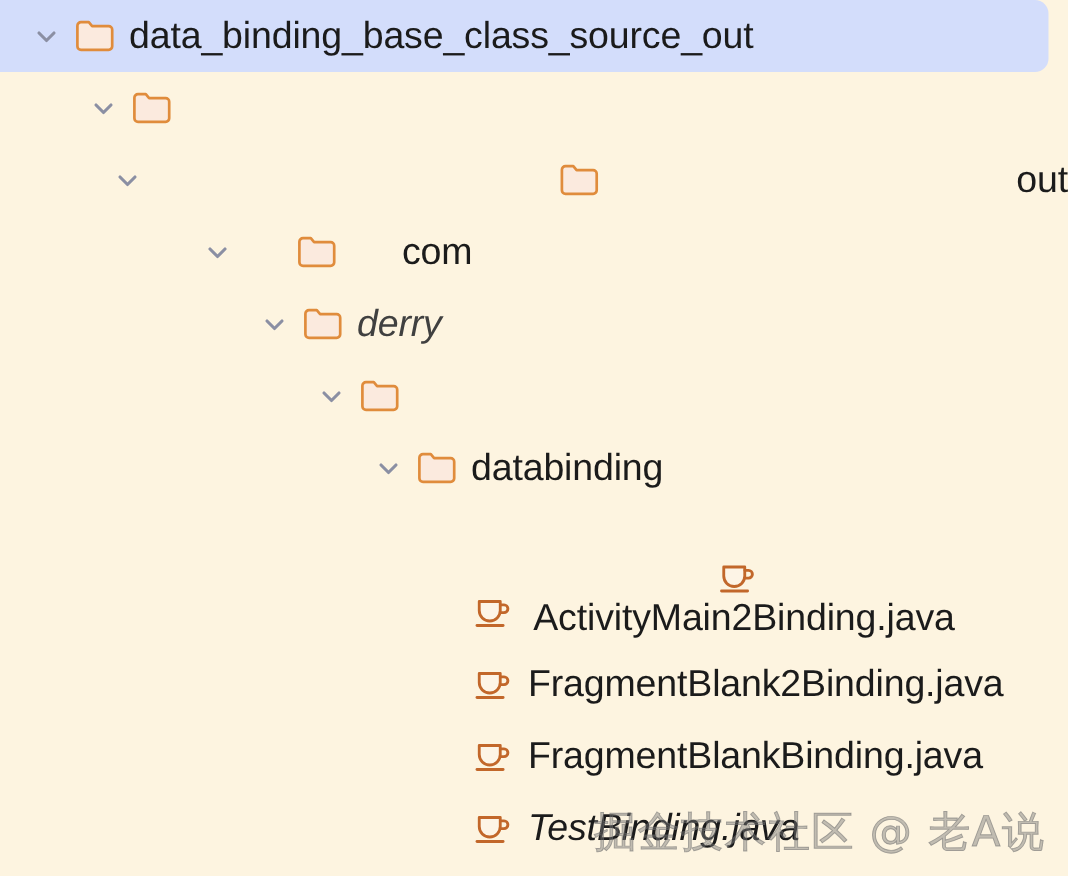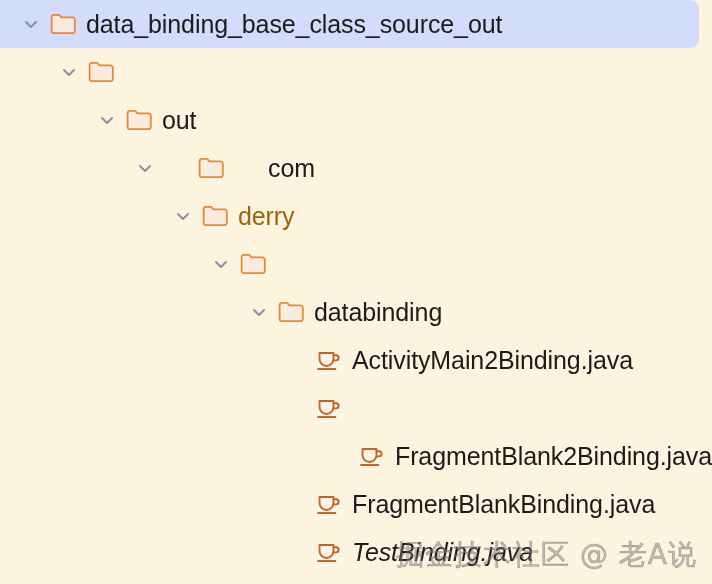--- a/index.html
+++ b/index.html
@@ -97,21 +97,21 @@
         <svg width="22" height="22" viewBox="0 0 22 22" aria-hidden="true">
           <path d="M6 9 L11 14 L16 9" fill="none" stroke="#8b8fa3" stroke-width="2.1" stroke-linecap="round" stroke-linejoin="round"></path>
         </svg>
       </span>
       <span class="icon">
         <svg width="28" height="26" viewBox="0 0 28 26" aria-hidden="true">
           <path d="M2.6 6.2 a2.4 2.4 0 0 1 2.4 -2.4 h5.2 l2.2 2.6 h11.0 a2.4 2.4 0 0 1 2.4 2.4 v11.0 a2.4 2.4 0 0 1 -2.4 2.4 h-18.4 a2.4 2.4 0 0 1 -2.4 -2.4 z" fill="#fbeade" stroke="#e08c3c" stroke-width="1.8" stroke-linejoin="round"></path>
         </svg>
       </span>
     </div>
-    <div class="row" style="padding-left: 90px;">
+    <div class="row" style="padding-left: 68px; justify-content: space-between;">
       <span class="chevron">
         <svg width="22" height="22" viewBox="0 0 22 22" aria-hidden="true">
           <path d="M6 9 L11 14 L16 9" fill="none" stroke="#8b8fa3" stroke-width="2.1" stroke-linecap="round" stroke-linejoin="round"></path>
         </svg>
       </span>
       <span class="icon">
         <svg width="28" height="26" viewBox="0 0 28 26" aria-hidden="true">
           <path d="M2.6 6.2 a2.4 2.4 0 0 1 2.4 -2.4 h5.2 l2.2 2.6 h11.0 a2.4 2.4 0 0 1 2.4 2.4 v11.0 a2.4 2.4 0 0 1 -2.4 2.4 h-18.4 a2.4 2.4 0 0 1 -2.4 -2.4 z" fill="#fbeade" stroke="#e08c3c" stroke-width="1.8" stroke-linejoin="round"></path>
         </svg>
       </span>
@@ -134,21 +134,21 @@
       <span class="chevron">
         <svg width="22" height="22" viewBox="0 0 22 22" aria-hidden="true">
           <path d="M6 9 L11 14 L16 9" fill="none" stroke="#8b8fa3" stroke-width="2.1" stroke-linecap="round" stroke-linejoin="round"></path>
         </svg>
       </span>
       <span class="icon">
         <svg width="28" height="26" viewBox="0 0 28 26" aria-hidden="true">
           <path d="M2.6 6.2 a2.4 2.4 0 0 1 2.4 -2.4 h5.2 l2.2 2.6 h11.0 a2.4 2.4 0 0 1 2.4 2.4 v11.0 a2.4 2.4 0 0 1 -2.4 2.4 h-18.4 a2.4 2.4 0 0 1 -2.4 -2.4 z" fill="#fbeade" stroke="#e08c3c" stroke-width="1.8" stroke-linejoin="round"></path>
         </svg>
       </span>
-      <span class="label" style="color: #a16207;">derry</span>
+      <span class="label" style="color: #404040; font-style: italic;">derry</span>
     </div>
     <div class="row" style="padding-left: 204px;">
       <span class="chevron">
         <svg width="22" height="22" viewBox="0 0 22 22" aria-hidden="true">
           <path d="M6 9 L11 14 L16 9" fill="none" stroke="#8b8fa3" stroke-width="2.1" stroke-linecap="round" stroke-linejoin="round"></path>
         </svg>
       </span>
       <span class="icon">
         <svg width="28" height="26" viewBox="0 0 28 26" aria-hidden="true">
           <path d="M2.6 6.2 a2.4 2.4 0 0 1 2.4 -2.4 h5.2 l2.2 2.6 h11.0 a2.4 2.4 0 0 1 2.4 2.4 v11.0 a2.4 2.4 0 0 1 -2.4 2.4 h-18.4 a2.4 2.4 0 0 1 -2.4 -2.4 z" fill="#fbeade" stroke="#e08c3c" stroke-width="1.8" stroke-linejoin="round"></path>
@@ -161,42 +161,42 @@
           <path d="M6 9 L11 14 L16 9" fill="none" stroke="#8b8fa3" stroke-width="2.1" stroke-linecap="round" stroke-linejoin="round"></path>
         </svg>
       </span>
       <span class="icon">
         <svg width="28" height="26" viewBox="0 0 28 26" aria-hidden="true">
           <path d="M2.6 6.2 a2.4 2.4 0 0 1 2.4 -2.4 h5.2 l2.2 2.6 h11.0 a2.4 2.4 0 0 1 2.4 2.4 v11.0 a2.4 2.4 0 0 1 -2.4 2.4 h-18.4 a2.4 2.4 0 0 1 -2.4 -2.4 z" fill="#fbeade" stroke="#e08c3c" stroke-width="1.8" stroke-linejoin="round"></path>
         </svg>
       </span>
       <span class="label" style="color: rgb(27, 27, 27);">databinding</span>
     </div>
+    <div class="row" style="padding-left: 280px; flex-direction: column;">
+      <span class="chev-spacer"></span>
+      <span class="icon">
+        <svg width="28" height="26" viewBox="0 0 28 26" aria-hidden="true">
+          <path d="M4.5 6.0 h14.0 v6.0 a7.0 7.0 0 0 1 -7.0 7.0 a7.0 7.0 0 0 1 -7.0 -7.0 z" fill="#fdf4e6" stroke="#c2672a" stroke-width="1.9" stroke-linejoin="round"></path>
+          <path d="M18.6 8.2 h2.4 a2.6 2.6 0 0 1 0 5.2 h-2.4" fill="none" stroke="#c2672a" stroke-width="1.9" stroke-linecap="round" stroke-linejoin="round"></path>
+          <path d="M3.0 22.0 h17.4" fill="none" stroke="#c2672a" stroke-width="1.9" stroke-linecap="round"></path>
+        </svg>
+      </span>
+      <span class="label" style="color: rgb(27, 27, 27);">ActivityMain2Binding.java</span>
+    </div>
     <div class="row" style="padding-left: 280px;">
       <span class="chev-spacer"></span>
       <span class="icon">
         <svg width="28" height="26" viewBox="0 0 28 26" aria-hidden="true">
           <path d="M4.5 6.0 h14.0 v6.0 a7.0 7.0 0 0 1 -7.0 7.0 a7.0 7.0 0 0 1 -7.0 -7.0 z" fill="#fdf4e6" stroke="#c2672a" stroke-width="1.9" stroke-linejoin="round"></path>
           <path d="M18.6 8.2 h2.4 a2.6 2.6 0 0 1 0 5.2 h-2.4" fill="none" stroke="#c2672a" stroke-width="1.9" stroke-linecap="round" stroke-linejoin="round"></path>
           <path d="M3.0 22.0 h17.4" fill="none" stroke="#c2672a" stroke-width="1.9" stroke-linecap="round"></path>
         </svg>
       </span>
-      <span class="label" style="color: rgb(27, 27, 27);">ActivityMain2Binding.java</span>
     </div>
     <div class="row" style="padding-left: 280px;">
-      <span class="chev-spacer"></span>
-      <span class="icon">
-        <svg width="28" height="26" viewBox="0 0 28 26" aria-hidden="true">
-          <path d="M4.5 6.0 h14.0 v6.0 a7.0 7.0 0 0 1 -7.0 7.0 a7.0 7.0 0 0 1 -7.0 -7.0 z" fill="#fdf4e6" stroke="#c2672a" stroke-width="1.9" stroke-linejoin="round"></path>
-          <path d="M18.6 8.2 h2.4 a2.6 2.6 0 0 1 0 5.2 h-2.4" fill="none" stroke="#c2672a" stroke-width="1.9" stroke-linecap="round" stroke-linejoin="round"></path>
-          <path d="M3.0 22.0 h17.4" fill="none" stroke="#c2672a" stroke-width="1.9" stroke-linecap="round"></path>
-        </svg>
-      </span>
-    </div>
-    <div class="row" style="padding-left: 280px; justify-content: flex-end;">
       <span class="chev-spacer"></span>
       <span class="icon">
         <svg width="28" height="26" viewBox="0 0 28 26" aria-hidden="true">
           <path d="M4.5 6.0 h14.0 v6.0 a7.0 7.0 0 0 1 -7.0 7.0 a7.0 7.0 0 0 1 -7.0 -7.0 z" fill="#fdf4e6" stroke="#c2672a" stroke-width="1.9" stroke-linejoin="round"></path>
           <path d="M18.6 8.2 h2.4 a2.6 2.6 0 0 1 0 5.2 h-2.4" fill="none" stroke="#c2672a" stroke-width="1.9" stroke-linecap="round" stroke-linejoin="round"></path>
           <path d="M3.0 22.0 h17.4" fill="none" stroke="#c2672a" stroke-width="1.9" stroke-linecap="round"></path>
         </svg>
       </span>
       <span class="label" style="color: rgb(27, 27, 27);">FragmentBlank2Binding.java</span>
     </div>

